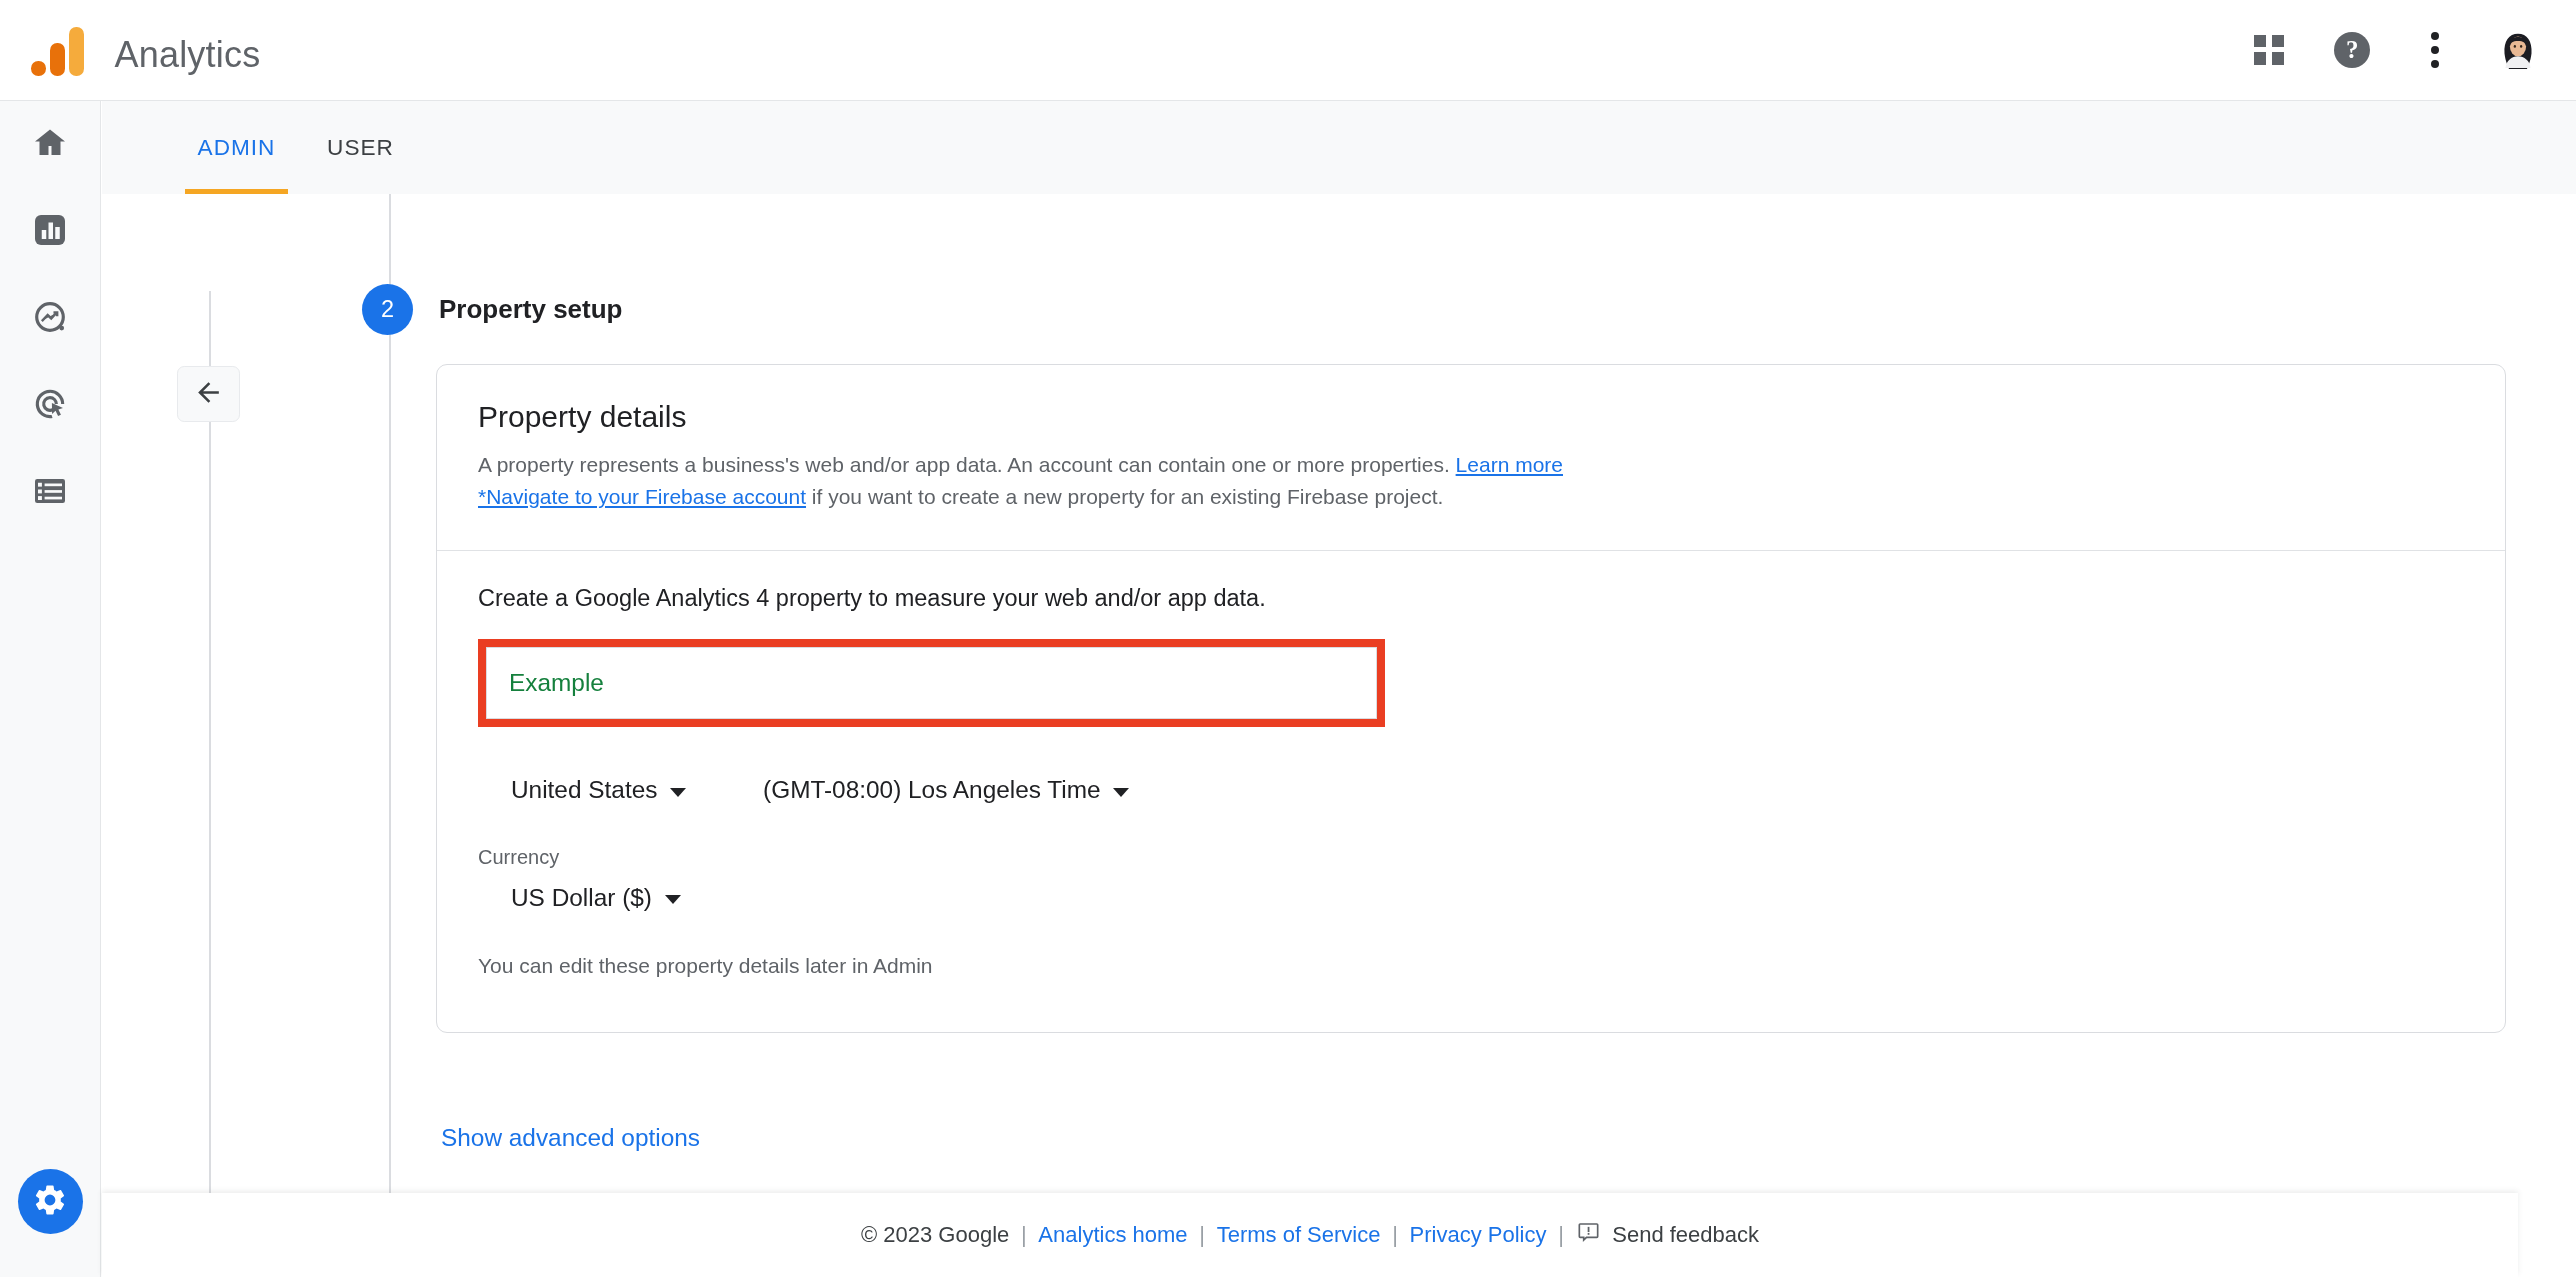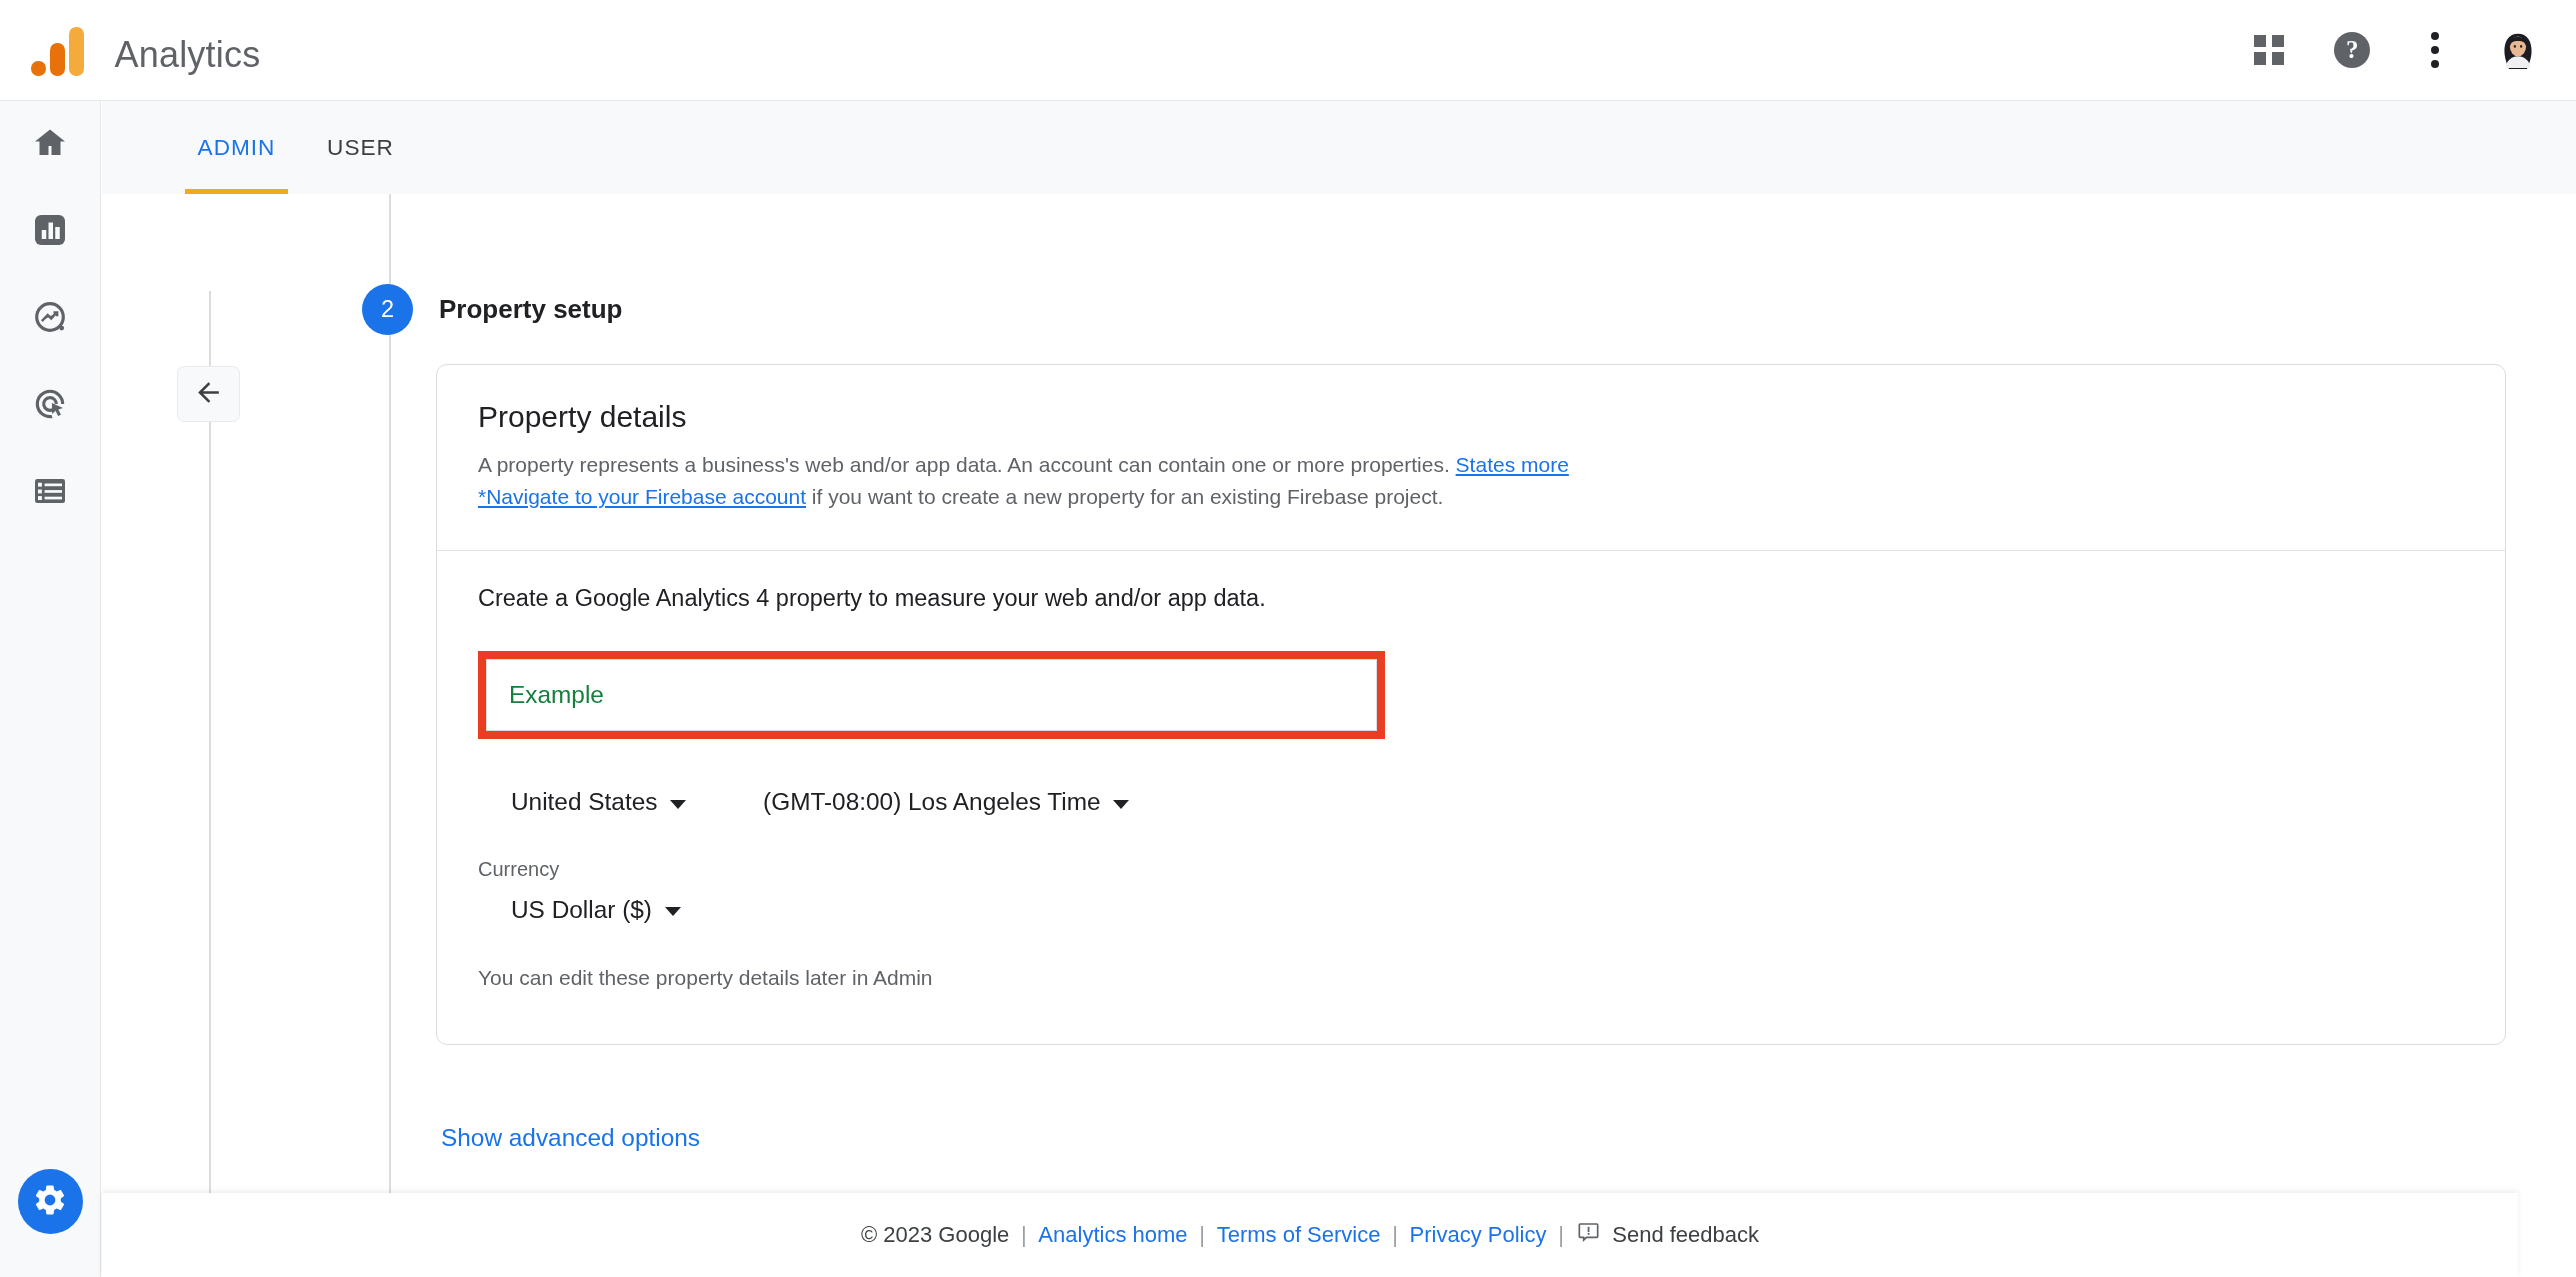--- a/index.html
+++ b/index.html
@@ -125,21 +125,21 @@
   .card-section-top { padding: 35px 41px 38px 41px; border-bottom: 0.9px solid #e0e2e5; }
   .card-h {
     font-size: 30px; color: #202124; font-weight: 400; margin-bottom: 15.4px;
   }
   .card-sub {
     font-size: 21px; color: #5f6368; line-height: 1.5;
   }
   .card-sub a { color: #1a73e8; text-decoration: underline; cursor: pointer; }
 
   .card-section-body { padding: 34px 41px 54px 41px; }
-  .lead { font-size: 23.5px; color: #202124; margin-bottom: 39px; }
+  .lead { font-size: 23.5px; color: #202124; margin-bottom: 27px; }
 
   .field-label { font-size: 20px; color: #5f6368; margin-bottom: 15.4px; }
 
   .name-input-hl {
     width: 907px; border: 8.1px solid #EA3E22; background: #EA3E22;
     margin-bottom: 49px;
   }
   .name-input {
     width: 100%; height: 72px; border: 0.9px solid #dadce0; background: #fff;
     font-size: 24.4px; color: #15803d; padding: 0 22px;
@@ -314,21 +314,21 @@
     <div class="step-head">
       <div class="step-circle">2</div>
       <div class="step-title">Property setup</div>
     </div>
 
     <div class="card">
 
       <div class="card-section-top">
         <div class="card-h">Property details</div>
         <div class="card-sub">
-          <span>A property represents a business's web and/or app data. An account can contain one or more properties. </span><a>States more</a><br>
+          <span>A property represents a business's web and/or app data. An account can contain one or more properties. </span><a>Learn more</a><br>
           <a>*Navigate to your Firebase account</a><span> if you want to create a new property for an existing Firebase project.</span>
         </div>
       </div>
 
       <div class="card-section-body">
         <div class="lead">Create a Google Analytics 4 property to measure your web and/or app data.</div>
 
         <div class="name-input-hl">
           <input class="name-input" type="text" value="Example" style="">
         </div>

